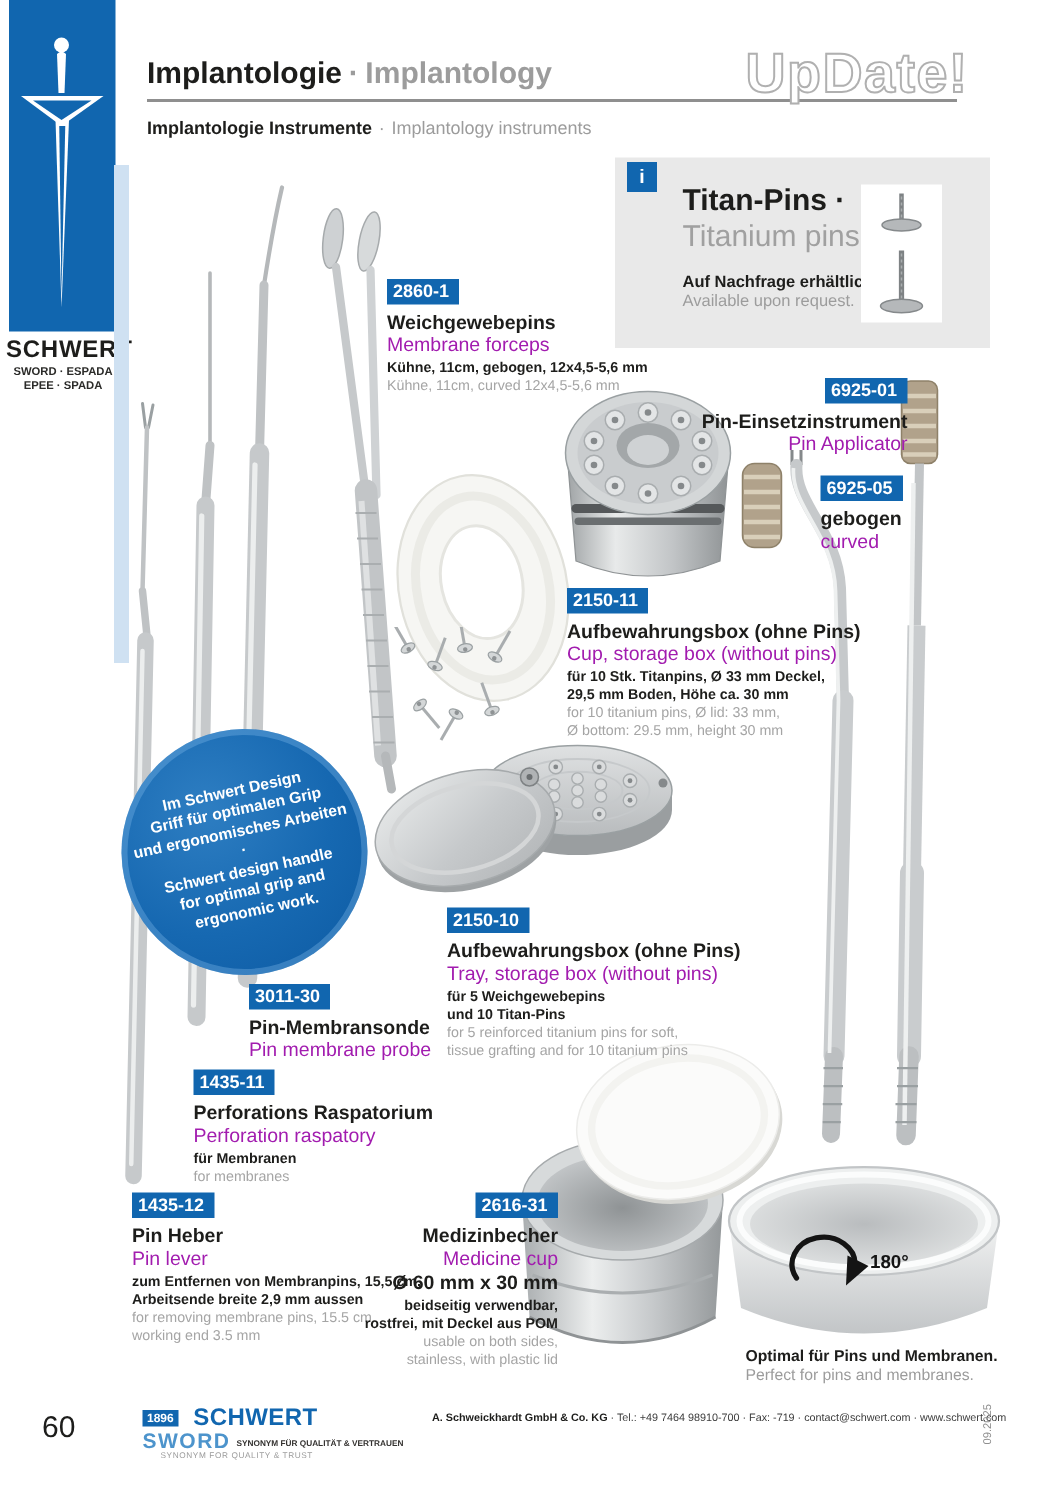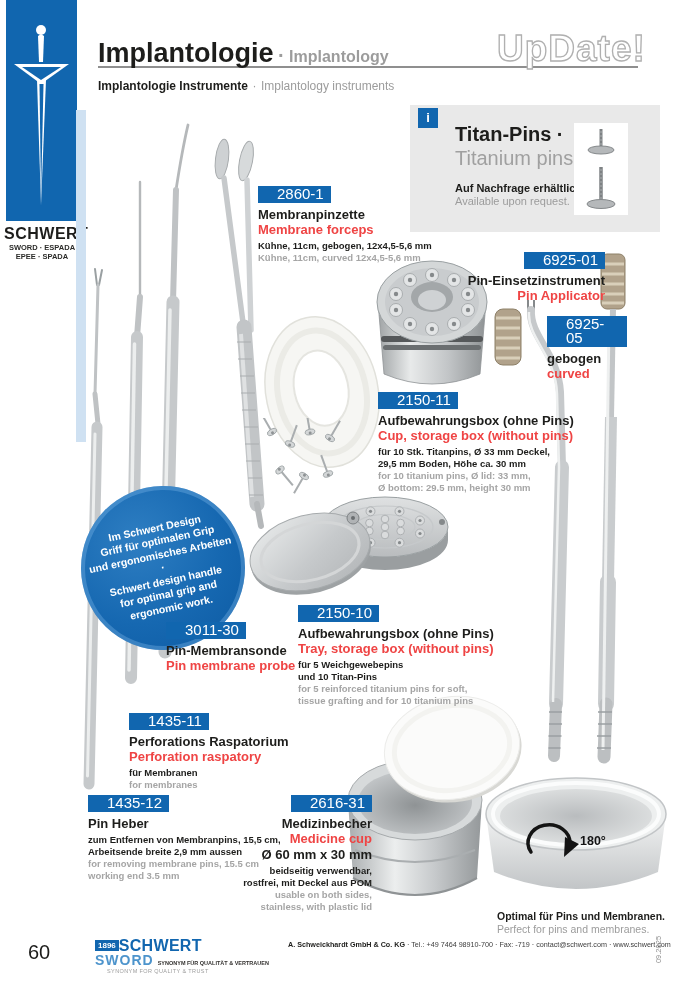--- a/index.html
+++ b/index.html
@@ -1,46 +1,46 @@
 <!DOCTYPE html>
 <html><head>
 <meta charset="utf-8">
 <style>
   html,body{margin:0;padding:0;background:#fff;}
   body{width:700px;height:990px;position:relative;overflow:hidden;
        font-family:"Liberation Sans","DejaVu Sans",sans-serif;color:#1d1d1b;}
   .abs{position:absolute;}
-  .badge{display:inline-block;background:#1166af;color:#fff;font-weight:normal;
-         font-size:15px;line-height:14px;padding:1px 7px 2px 19px;}
+  .badge{display:inline-block;background:#1166af;color:#fff;font-weight:bold;
+         font-size:12px;line-height:14px;padding:1px 7px 2px 4px;}
   .pname{font-size:13px;font-weight:bold;color:#1d1d1b;line-height:15px;margin-top:4px;}
-  .pnameen{font-size:13px;font-weight:bold;color:#ef4444;line-height:15px;}
+  .pnameen{font-size:13px;font-weight:normal;color:#a21caf;line-height:15px;}
   .spec{font-size:9.5px;font-weight:bold;color:#1d1d1b;line-height:12px;}
-  .specen{font-size:9.5px;font-weight:bold;color:#a5a5a5;line-height:12px;}
+  .specen{font-size:9.5px;font-weight:normal;color:#a5a5a5;line-height:12px;}
   .mt3{margin-top:3px;}
   .right{text-align:right;}
-  .hdr-de{font-size:27px;font-weight:bold;color:#1d1d1b;text-align:center;}
+  .hdr-de{font-size:20px;font-weight:bold;color:#1d1d1b;text-align:center;}
   .hdr-dot{font-size:20px;font-weight:bold;color:#9c9c9c;}
-  .hdr-en{font-size:16px;font-weight:bold;color:#9c9c9c;}
+  .hdr-en{font-size:20px;font-weight:bold;color:#9c9c9c;}
   .sub-de{font-size:12px;font-weight:bold;color:#1d1d1b;}
   .sub-en{font-size:12px;color:#9c9c9c;}
   .update{font-size:37px;font-weight:bold;color:#ffffff;letter-spacing:1px;
           -webkit-text-stroke:1.3px #b0b0b0;text-shadow:0 0 1px #c8c8c8;}
   .infobox{background:#e9e9e9;}
   .ibox-i{position:absolute;left:8px;top:3px;width:20px;height:20px;background:#1166af;
           color:#fff;font-weight:bold;font-size:13px;text-align:center;line-height:20px;}
   .ib-t1{font-size:20px;font-weight:bold;color:#1d1d1b;line-height:24px;}
   .ib-t2{font-size:20px;color:#a0a0a0;line-height:24px;}
   .ib-n1{font-size:11px;font-weight:bold;color:#1d1d1b;line-height:13px;margin-top:12px;}
   .ib-n2{font-size:11px;color:#9c9c9c;line-height:13px;}
   .circle{width:164px;height:164px;border-radius:50%;
           background:radial-gradient(circle at 38% 30%, #2e7ec2 0%, #1668b1 55%, #0d5aa2 100%);
           box-shadow:inset 0 0 0 4px rgba(130,185,235,.35);
           display:flex;align-items:center;justify-content:center;transform:rotate(-12deg);}
   .circle .txt{color:#fff;font-size:10.5px;font-weight:bold;line-height:13.5px;text-align:center;}
-  .note-de{font-size:10.5px;font-weight:bold;color:#1d1d1b;line-height:13px;margin-top:12px;}
+  .note-de{font-size:10.5px;font-weight:bold;color:#1d1d1b;line-height:13px;}
   .note-en{font-size:10.5px;color:#9c9c9c;line-height:13px;}
   .pagenum{font-size:20px;font-weight:normal;color:#1d1d1b;}
   .addr{font-size:7.2px;color:#3c3c3c;white-space:nowrap;}
   .addr b{color:#1d1d1b;}
   .edition{font-size:7.5px;color:#8f8f8f;transform:rotate(-90deg);transform-origin:center;}
   .sidebrand{font-size:16px;font-weight:bold;letter-spacing:0.5px;color:#1d1d1b;text-align:center;}
   .sidelang{font-size:7.5px;font-weight:bold;color:#2b2b29;text-align:center;line-height:9px;}
 </style>
 </head>
 <body>
@@ -355,21 +355,21 @@
     <div>und ergonomisches Arbeiten</div>
     <div>·</div>
     <div>Schwert design handle</div>
     <div>for optimal grip and</div>
     <div>ergonomic work.</div>
   </div>
 </div>
 
 <div class="abs" style="left:258px;top:185px;width:190px;">
   <span class="badge">2860-1</span>
-  <div class="pname">Membranpinzette</div>
+  <div class="pname">Weichgewebepins</div>
   <div class="pnameen">Membrane forceps</div>
   <div class="spec mt3">Kühne, 11cm, gebogen, 12x4,5-5,6 mm</div>
   <div class="specen">Kühne, 11cm, curved 12x4,5-5,6 mm</div>
 </div>
 
 <div class="abs right" style="right:95px;top:251px;width:160px;">
   <span class="badge">6925-01</span>
   <div class="pname">Pin-Einsetzinstrument</div>
   <div class="pnameen">Pin Applicator</div>
 </div>
@@ -393,37 +393,38 @@
 <div class="abs" style="left:274px;top:604px;width:200px;margin-left:24px;">
   <span class="badge">2150-10</span>
   <div class="pname">Aufbewahrungsbox (ohne Pins)</div>
   <div class="pnameen">Tray, storage box (without pins)</div>
   <div class="spec mt3">für 5 Weichgewebepins</div>
   <div class="spec">und 10 Titan-Pins</div>
   <div class="specen">for 5 reinforced titanium pins for soft,</div>
   <div class="specen">tissue grafting and for 10 titanium pins</div>
 </div>
 
-<div class="abs" style="left:166px;top:621px;width:130px;">
+<div class="abs" style="left:166px;top:655px;width:130px;">
   <span class="badge">3011-30</span>
   <div class="pname">Pin-Membransonde</div>
   <div class="pnameen">Pin membrane probe</div>
 </div>
 
 <div class="abs" style="left:129px;top:712px;width:160px;">
   <span class="badge">1435-11</span>
   <div class="pname">Perforations Raspatorium</div>
   <div class="pnameen">Perforation raspatory</div>
   <div class="spec mt3">für Membranen</div>
   <div class="specen">for membranes</div>
 </div>
 
 <div class="abs" style="left:88px;top:794px;width:210px;">
   <span class="badge">1435-12</span>
   <div class="pname">Pin Heber</div>
+  <div class="pnameen">Pin lever</div>
   <div class="spec mt3">zum Entfernen von Membranpins, 15,5 cm,</div>
   <div class="spec">Arbeitsende breite 2,9 mm aussen</div>
   <div class="specen">for removing membrane pins, 15.5 cm</div>
   <div class="specen">working end 3.5 mm</div>
 </div>
 
 <div class="abs right" style="right:328px;top:794px;width:150px;">
   <span class="badge">2616-31</span>
   <div class="pname">Medizinbecher</div>
   <div class="pnameen">Medicine cup</div>
@@ -435,21 +436,21 @@
 </div>
 
 <div class="abs" style="left:497px;top:898px;">
   <div class="note-de">Optimal für Pins und Membranen.</div>
   <div class="note-en">Perfect for pins and membranes.</div>
 </div>
 
 <div class="abs pagenum" style="left:28px;top:941px;">60</div>
 
 <div class="abs" style="left:95px;top:938px;width:150px;">
-  <div style="display:flex;align-items:center;gap:0;">
+  <div style="display:flex;align-items:center;gap:10px;">
     <span style="background:#1166af;color:#fff;font-size:8px;font-weight:bold;padding:1px 3px;">1896</span>
     <span style="color:#1166af;font-weight:bold;font-size:16px;line-height:15px;letter-spacing:0.3px;">SCHWERT</span>
   </div>
   <div style="display:flex;align-items:flex-end;gap:4px;margin-top:1px;">
     <span style="color:#4d94cc;font-weight:bold;font-size:14px;line-height:12px;letter-spacing:1px;">SWORD</span>
     <span style="color:#33312f;font-size:5.5px;font-weight:bold;white-space:nowrap;">SYNONYM FÜR QUALITÄT &amp; VERTRAUEN</span>
   </div>
   <div style="color:#9c9c9c;font-size:5.5px;margin-top:2px;margin-left:12px;letter-spacing:0.4px;">SYNONYM FOR QUALITY &amp; TRUST</div>
 </div>
 

